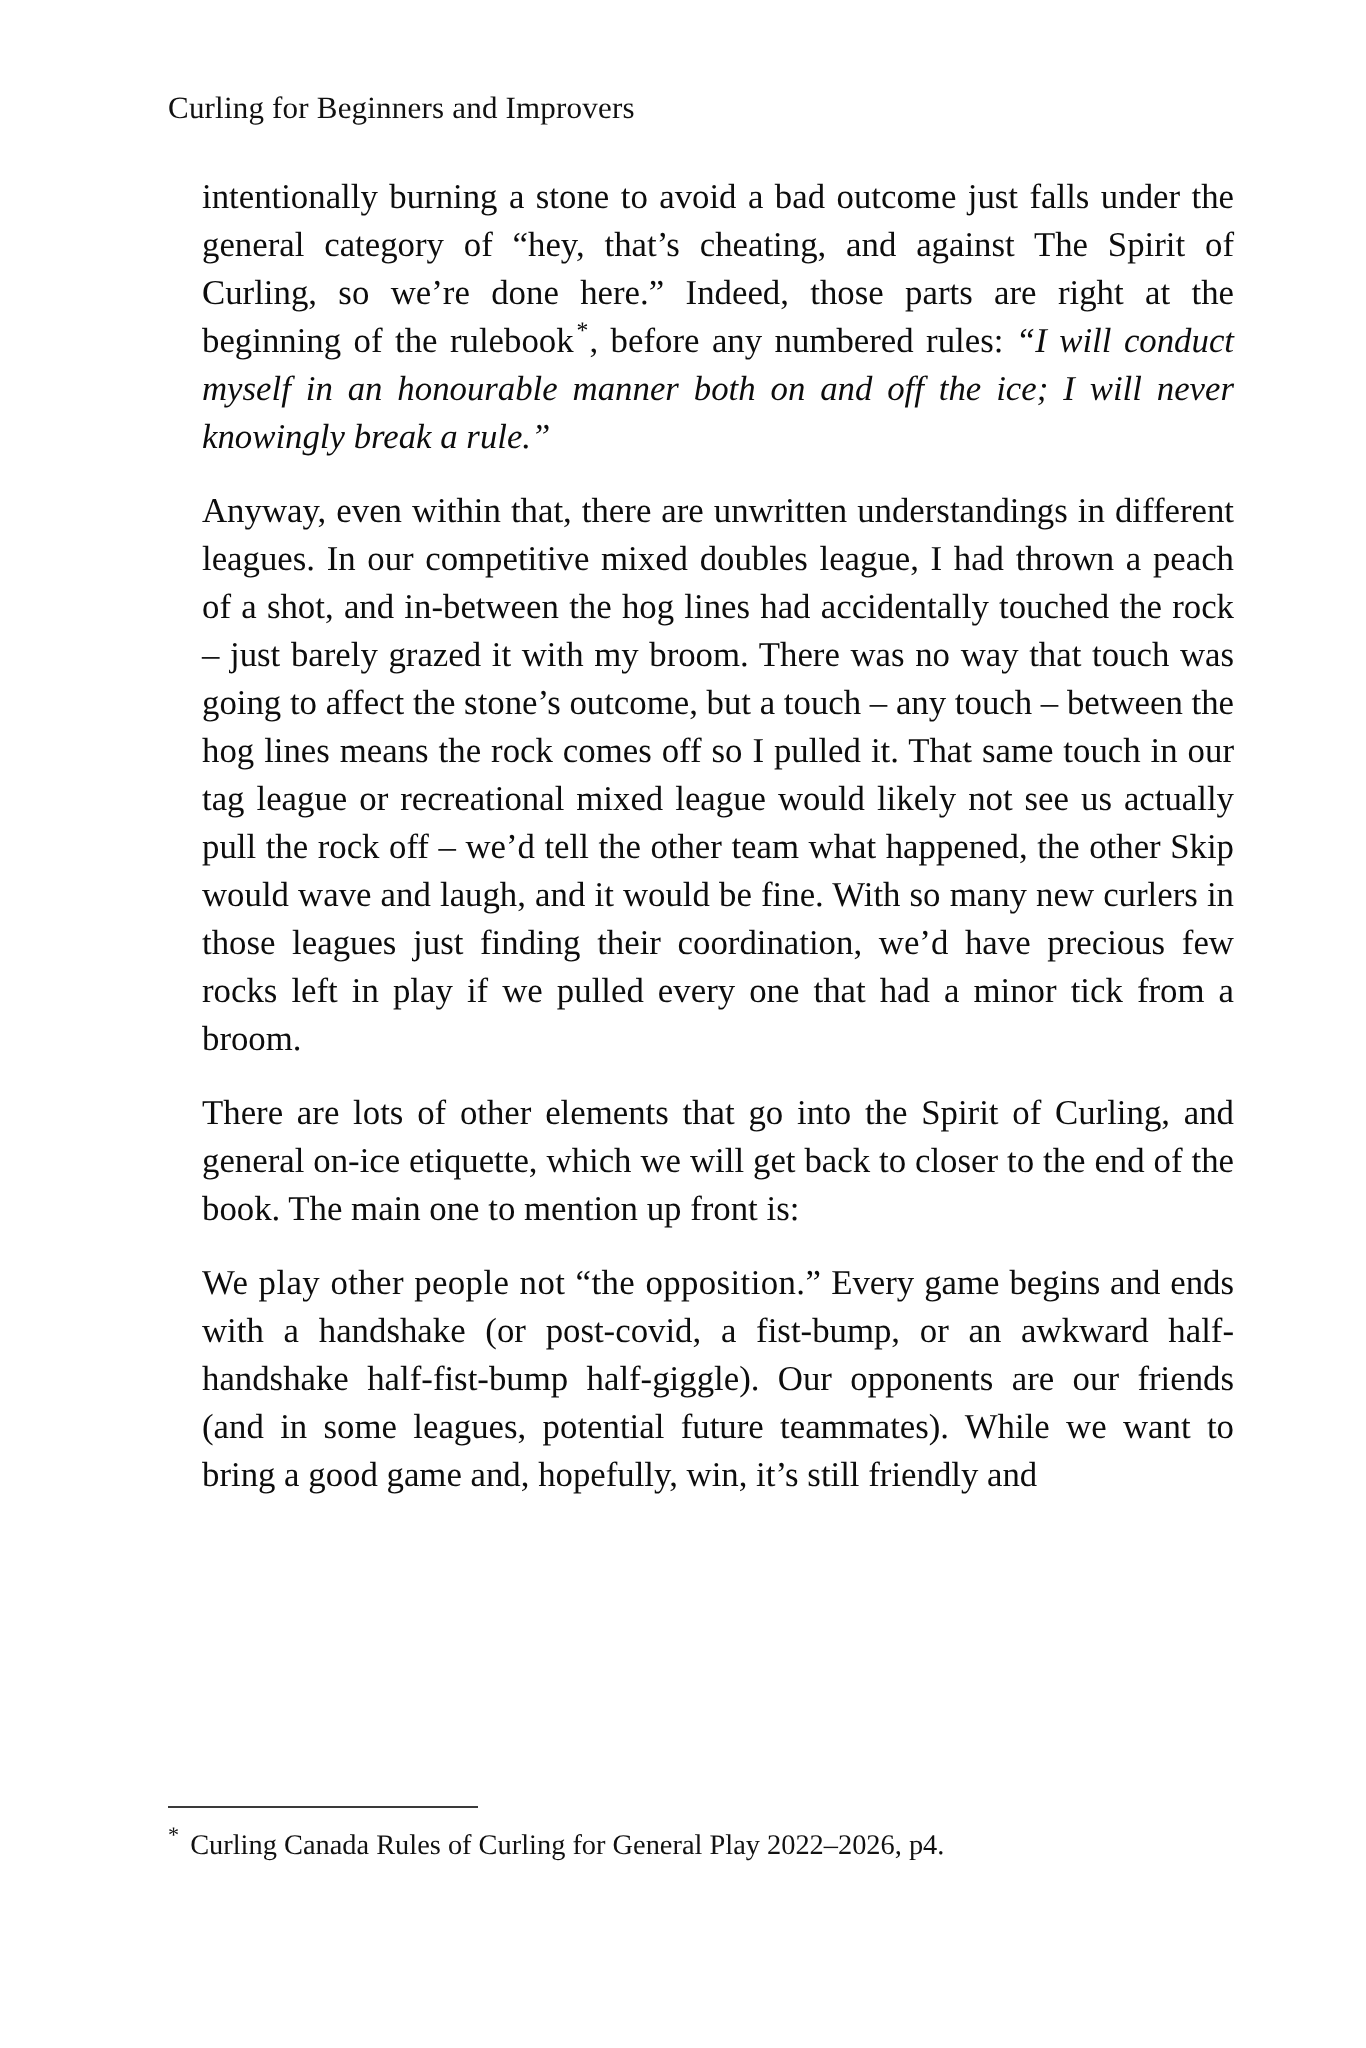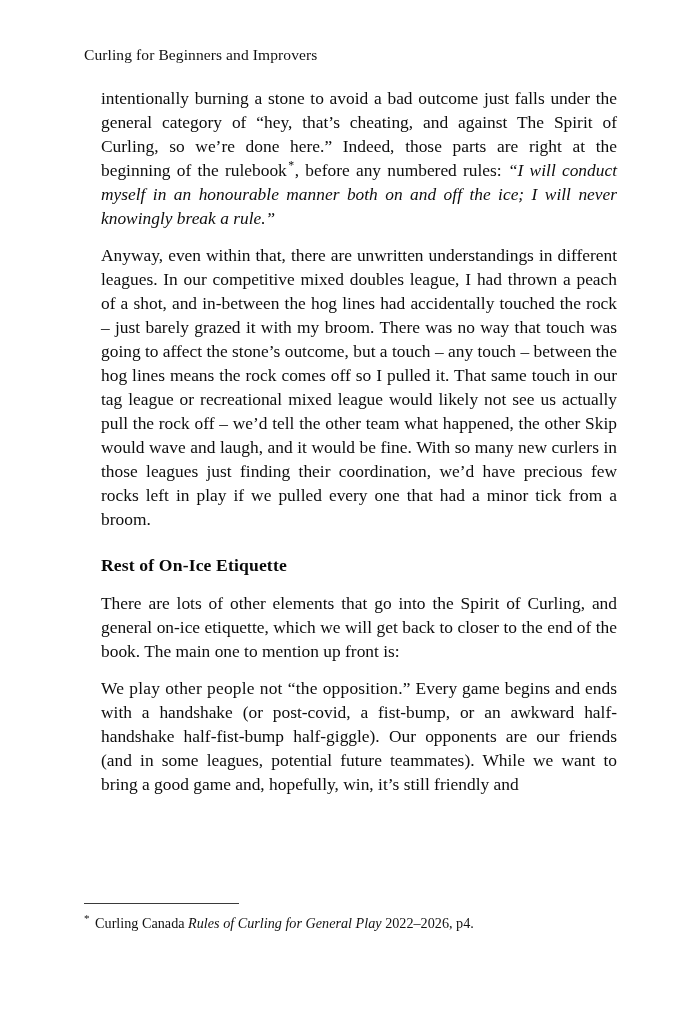--- a/index.html
+++ b/index.html
@@ -108,21 +108,20 @@
   }
 
   .footnote-text .fn-star {
     font-size: 0.78em;
     vertical-align: super;
     line-height: 0;
     padding-right: 2px;
   }
 
   .footnote-text .fn-title {
-    font-style: italic;
   }
 
   
   .page-number {
     position: absolute;
     left: 84px;
     top: 960px;
     width: 516px;
     text-align: right;
     font-size: 14.5px;
@@ -136,21 +135,20 @@
 <div class="page">
 
   <div class="running-header">Curling for Beginners and Improvers</div>
 
   <div class="body-block">
 
     <p class="para"><span>intentionally burning a stone to avoid a bad outcome just falls under the general category of “hey, that’s cheating, and against The Spirit of Curling, so we’re done here.” Indeed, those parts are right at the beginning of the rulebook</span><sup class="fnmark">*</sup><span>, before any numbered rules: </span><span class="italic-quote">“I will conduct myself in an honourable manner both on and off the ice; I will never knowingly break a rule.”</span></p>
 
     <p class="para">Anyway, even within that, there are unwritten understandings in different leagues. In our competitive mixed doubles league, I had thrown a peach of a shot, and in-between the hog lines had accidentally touched the rock – just barely grazed it with my broom. There was no way that touch was going to affect the stone’s outcome, but a touch – any touch – between the hog lines means the rock comes off so I pulled it. That same touch in our tag league or recreational mixed league would likely not see us actually pull the rock off – we’d tell the other team what happened, the other Skip would wave and laugh, and it would be fine. With so many new curlers in those leagues just finding their coordination, we’d have precious few rocks left in play if we pulled every one that had a minor tick from a broom.</p>
 
-    <h2 class="section-heading">Rest of On-Ice Etiquette</h2>
 
     <p class="para">There are lots of other elements that go into the Spirit of Curling, and general on-ice etiquette, which we will get back to closer to the end of the book. The main one to mention up front is:</p>
 
     <p class="para"><span class="lead-bold">We play other people not “the opposition.”</span><span> Every game begins and ends with a handshake (or post-covid, a fist-bump, or an awkward half-handshake half-fist-bump half-giggle). Our opponents are our friends (and in some leagues, potential future teammates). While we want to bring a good game and, hopefully, win, it’s still friendly and</span></p>
 
   </div>
 
   <div class="footnote-area">
     <div class="footnote-rule"></div>
     <div class="footnote-text"><span class="fn-star">*</span><span> Curling Canada </span><span class="fn-title">Rules of Curling for General Play</span><span> 2022–2026, p4.</span></div>

